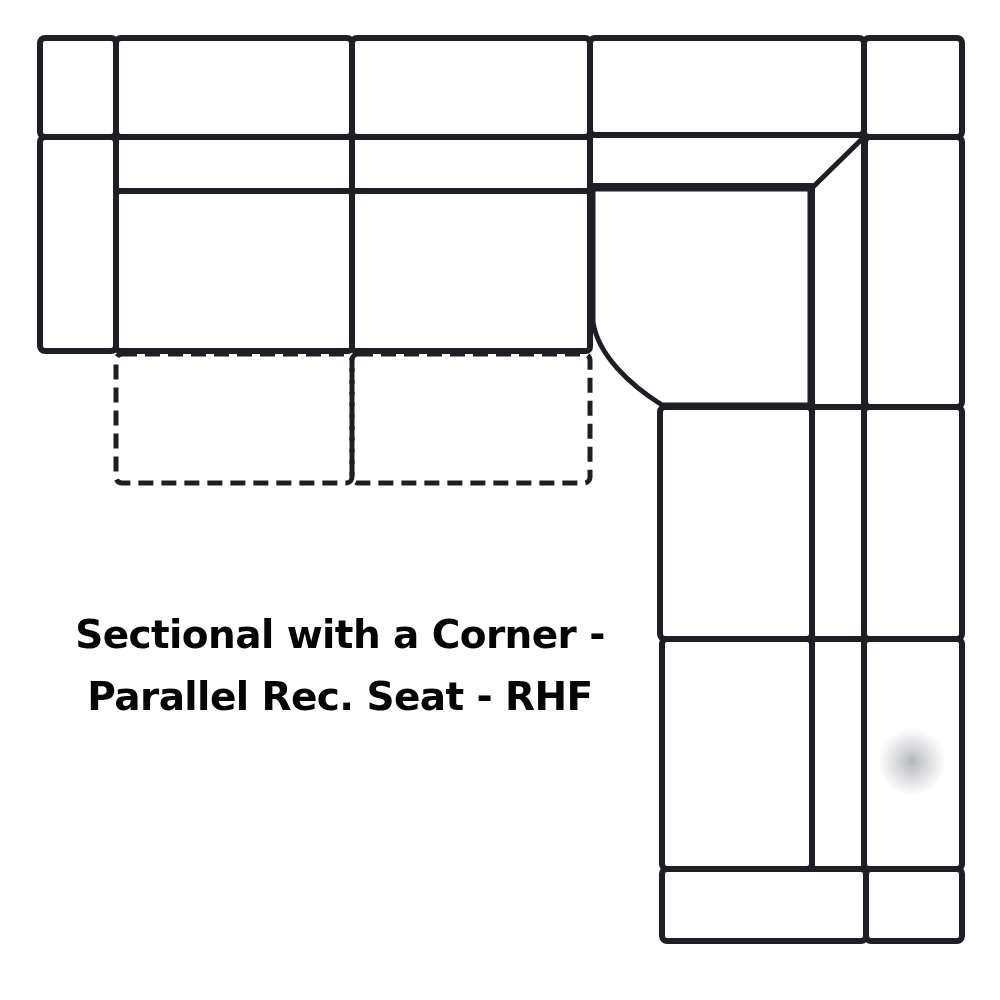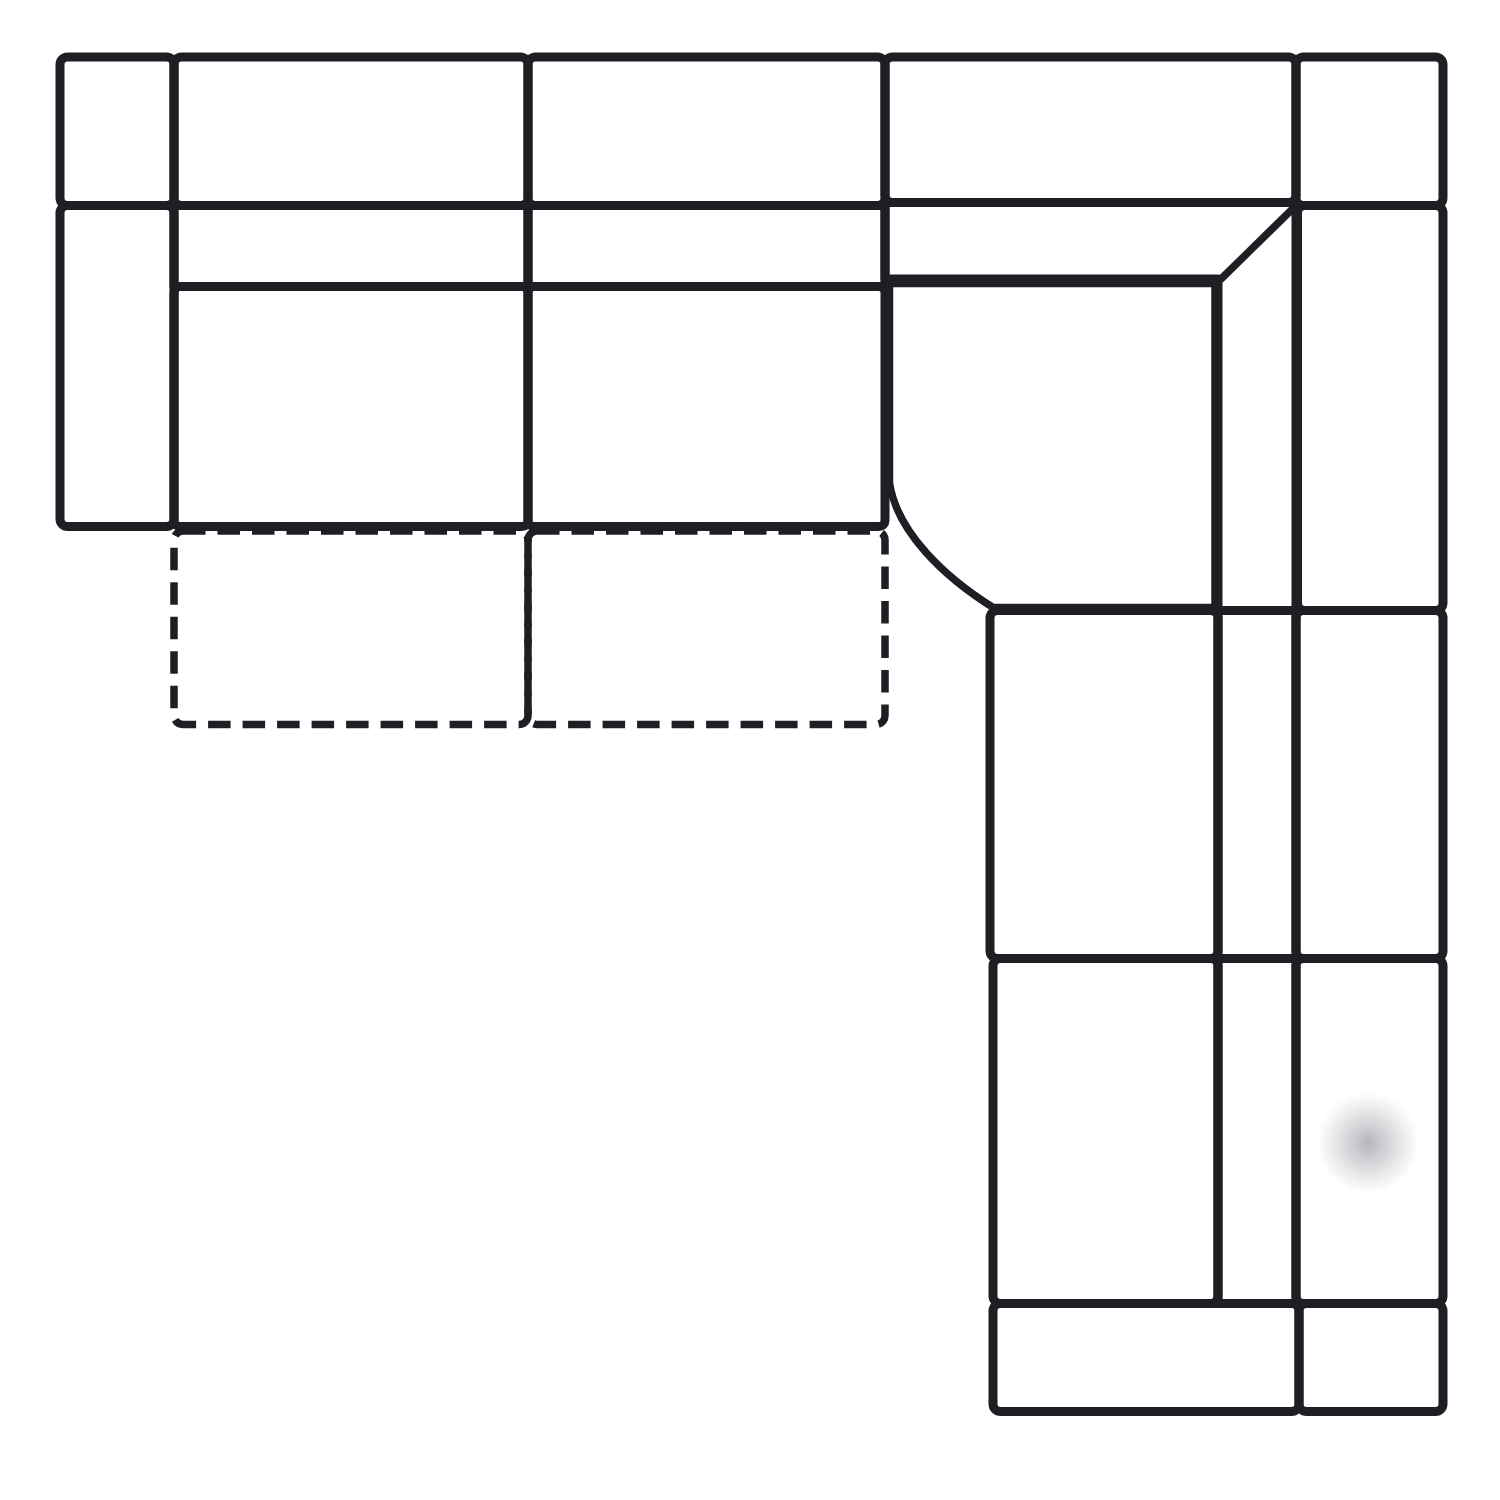--- a/index.html
+++ b/index.html
@@ -110,13 +110,15 @@
     <circle cx="912" cy="762" r="34" fill="url(#smudge)"></circle>
   </g>
 
   <g>
     <rect x="662" y="869" width="204" height="72" rx="5" fill="#a2a4ab" class="outline"></rect>
     <rect x="866" y="869" width="96" height="72" rx="5" fill="#ffffff" class="outline"></rect>
   </g>
 </svg>
 
 <div class="caption">
+  <span class="caption-line">Sectional with a Corner -</span>
+  <span class="caption-line">Parallel Rec. Seat - RHF</span>
 </div>
 
 </body></html>

